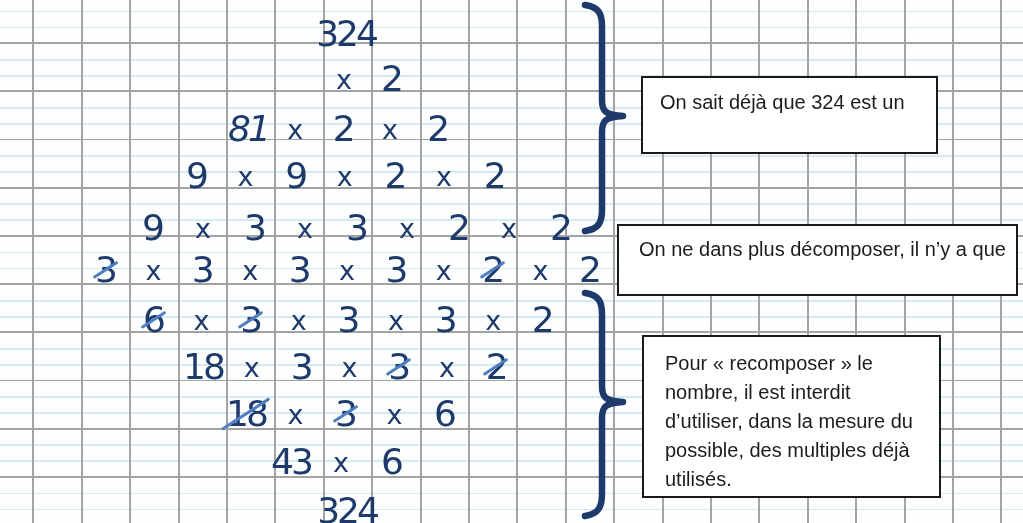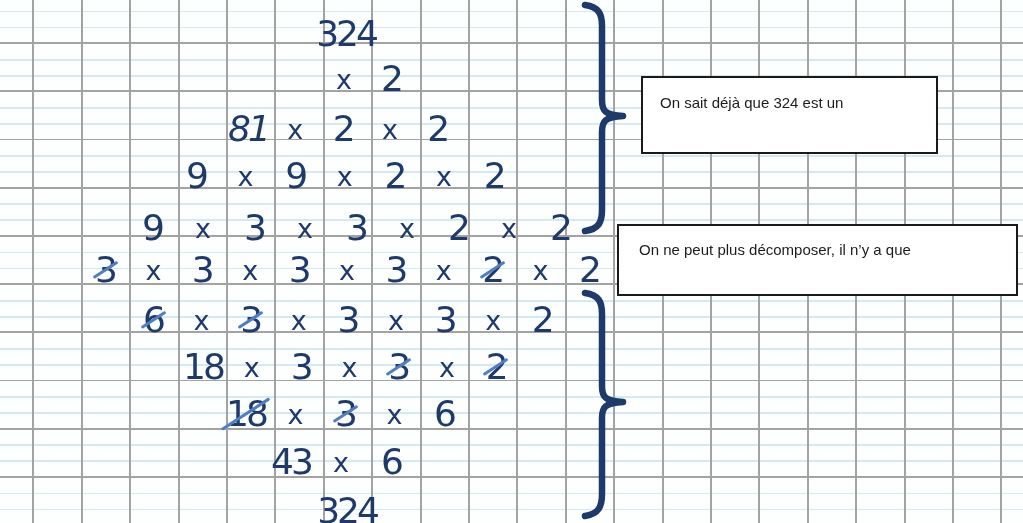--- a/index.html
+++ b/index.html
@@ -60,21 +60,21 @@
     stroke-linecap:round;
     stroke-linejoin:round;
   }
   .note{
     position:absolute;
     box-sizing:border-box;
     background:#ffffff;
     border:2.5px solid var(--note-border);
     color:var(--note-text);
     font-family:"Liberation Sans",sans-serif;
-    font-size:15px;
+    font-size:20px;
     line-height:29px;
     z-index:4;
   }
   .note .nl{white-space:nowrap;}
   #note-known{left:641px;top:76px;width:297px;height:78px;padding:10px 0 0 17px;}
   #note-primes{left:617px;top:224px;width:401px;height:72px;padding:9px 0 0 20px;}
   #note-recompose{left:642px;top:335px;width:299px;height:163px;padding:12px 0 0 21px;}
   #brace-top{left:576px;top:0px;}
   #brace-bottom{left:576px;top:288px;}
 </style>
@@ -152,17 +152,24 @@
 
   <svg id="brace-bottom" class="brace" width="62" height="234" viewBox="0 0 62 234">
     <path d="M9,5 C23,7 26,14 26,26 L26,98 C26,109 29,113 47,114 C29,115 26,119 26,130 L26,206 C26,218 23,226 9,228"></path>
   </svg>
 
   <div id="note-known" class="note">
     <div class="nl">On sait déjà que 324 est un</div>
   </div>
 
   <div id="note-primes" class="note">
-    <div class="nl">On ne peut plus décomposer, il n’y a que</div>
+    <div class="nl">On ne dans plus décomposer, il n’y a que</div>
   </div>
 
+  <div id="note-recompose" class="note">
+    <div class="nl">Pour « recomposer » le</div>
+    <div class="nl">nombre, il est interdit</div>
+    <div class="nl">d’utiliser, dans la mesure du</div>
+    <div class="nl">possible, des multiples déjà</div>
+    <div class="nl">utilisés.</div>
+  </div>
 
 </div>
 
 </body></html>

